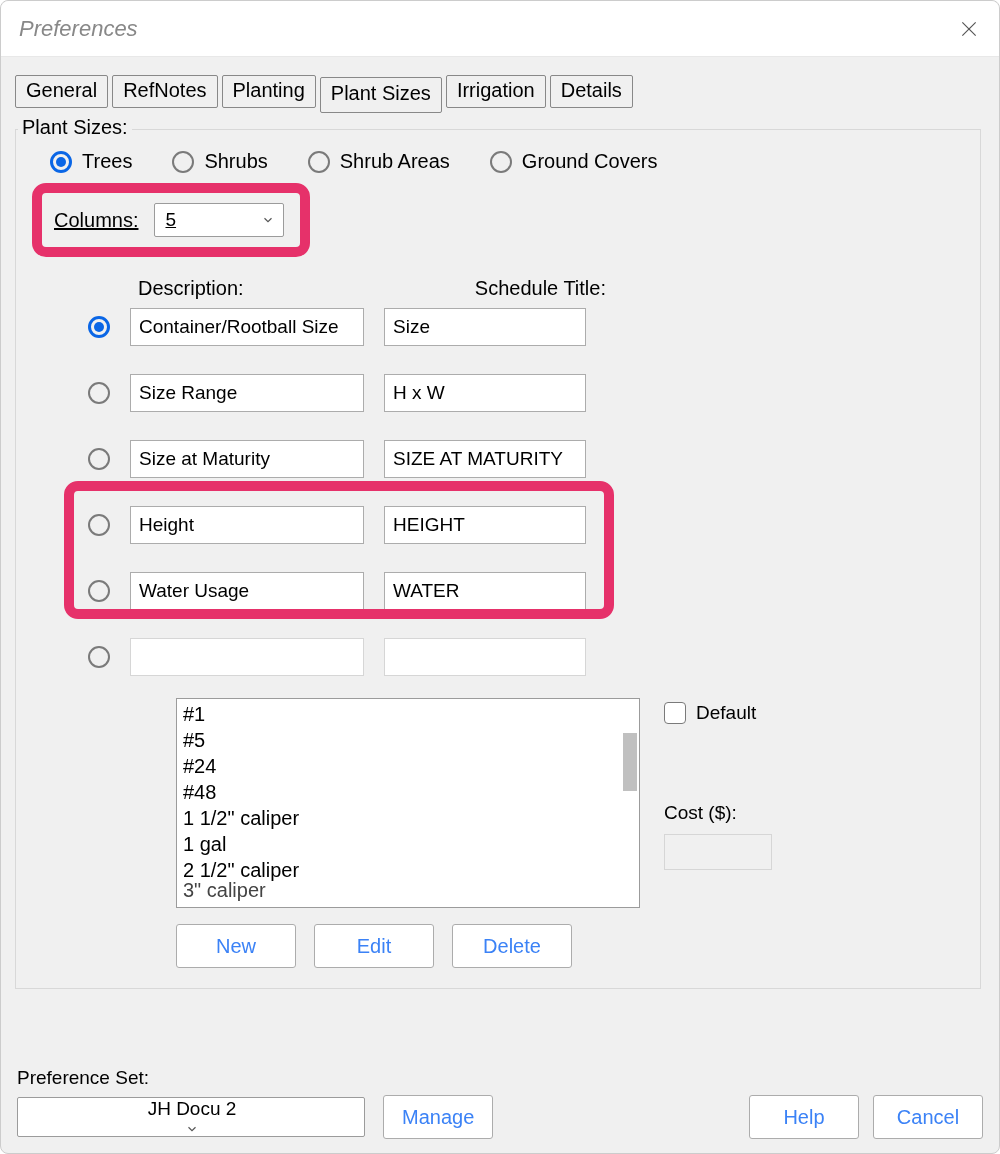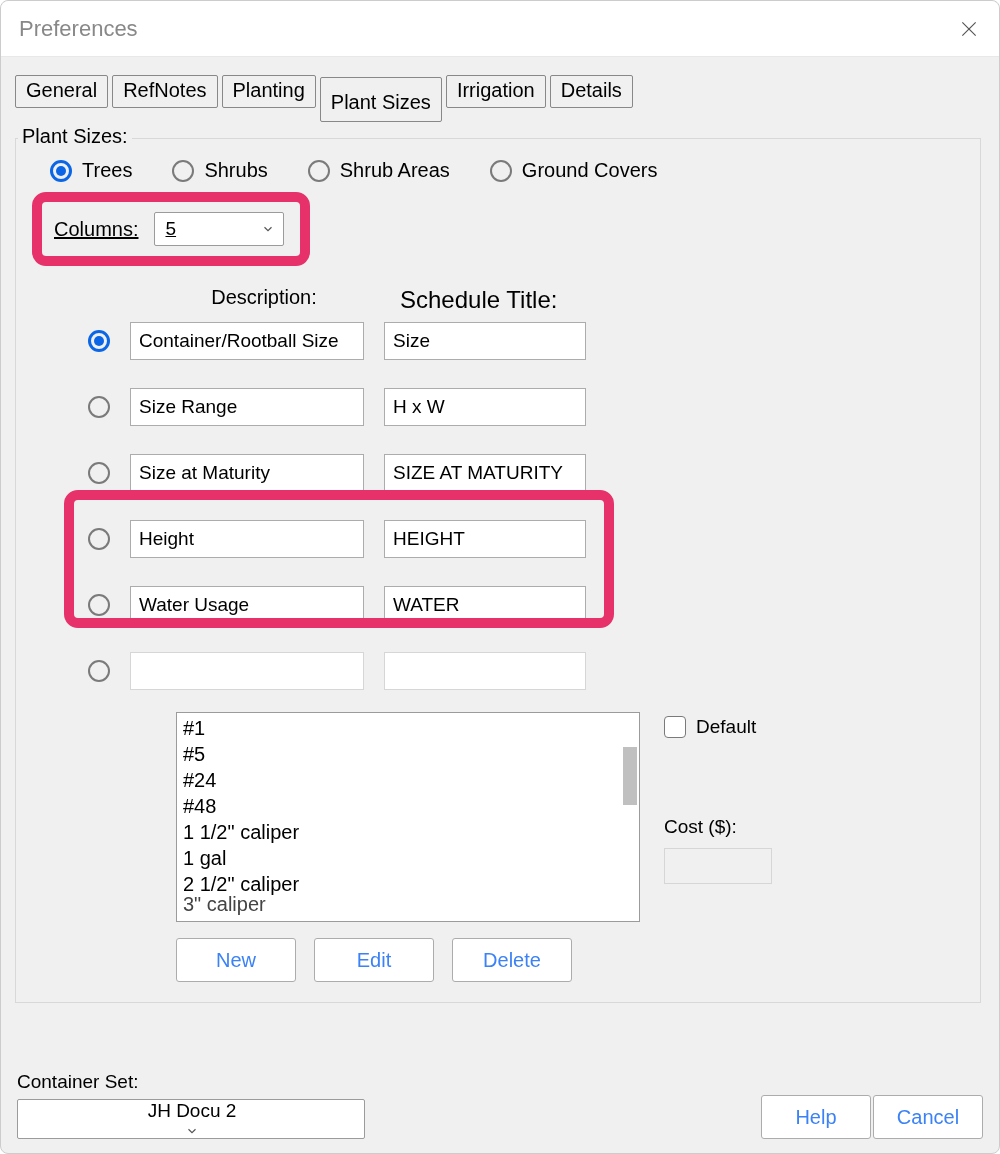--- a/index.html
+++ b/index.html
@@ -26,20 +26,21 @@
     border-radius: 8px 8px 0 0;
     display: flex;
     align-items: center;
     justify-content: space-between;
     padding: 0 18px;
     border-bottom: 1px solid #e8e8e8;
   }
   .titlebar .title {
     font-size: 22px;
     color: #888;
+    font-style: italic;
   }
   .titlebar .close-x svg { stroke:#555; stroke-width:1.4; }
   .titlebar .close-x { width:24px; height:24px; display:flex; align-items:center; justify-content:center; cursor:pointer; }
   .content {
     padding: 18px 14px 14px 14px;
   }
   .tabbar {
     display:flex;
     gap:4px;
     align-items:flex-start;
@@ -52,21 +53,21 @@
     padding: 3px 10px 5px 10px;
     font-size:20px;
     color:#000;
     cursor:pointer;
   }
   .tab.active {
     position:relative;
     top:2px;
     background:#f0f0f0;
     border:1px solid #888;
-    padding: 13px 10px 7px 10px;
+    padding: 4px 10px 7px 10px;
   }
   .fieldset {
     border:1px solid #d8d8d8;
     margin-right: 4px;
     padding: 12px 16px 20px 16px;
     position:relative;
     margin-top: 18px;
   }
   .fieldset-legend {
     position:absolute;
@@ -121,22 +122,22 @@
 
   .columns-area {
     padding: 20px 0 0 46px;
     position: relative;
   }
   .col-headers {
     display:flex;
     margin-left: 60px;
     margin-bottom: 8px;
   }
-  .col-headers .h1 { width: 252px; text-align:center; font-size:20px; }
-  .col-headers .h2 { width: 206px; text-align:left; font-size:24px; margin-left: 10px;}
+  .col-headers .h1 { width: 252px; text-align:left; font-size:20px; }
+  .col-headers .h2 { width: 206px; text-align:right; font-size:20px; margin-left: 10px;}
   .row {
     display:flex;
     align-items:center;
     gap: 20px;
     margin-bottom: 28px;
     margin-left: 10px;
   }
   .row .circle { width:22px; height:22px; }
   .row input.tf {
     height:38px;
@@ -199,21 +200,21 @@
   }
 
   .footer {
     position:absolute;
     left: 16px; right:16px; bottom: 14px;
   }
   .footer-row { display:flex; align-items:flex-end; justify-content:space-between; }
   .pref-set-wrap { display:flex; flex-direction:column; gap:6px; }
   .pref-set-select { width: 348px; height:40px;flex-direction:column; }
   .footer .btn { min-width:110px; height:44px; padding: 0 18px; }
-  .footer-right { display:flex; gap:2px;padding-left:20px; }
+  .footer-right { display:flex; gap:14px;padding-left:20px; }
 </style>
 </head>
 <body>
 
 <div class="window">
   <div class="titlebar">
     <div class="title">Preferences</div>
     <div class="close-x">
       <svg viewBox="0 0 24 24" width="20" height="20">
           <line x1="4" y1="4" x2="20" y2="20"></line>
@@ -365,28 +366,29 @@
           <div class="btn">Delete</div>
         </div>
 
       </div>
     </div>
   </div>
 
   <div class="footer">
     <div class="footer-row">
       <div class="pref-set-wrap">
-        <span>Container Set:</span>
+        <span>Preference Set:</span>
         <div style="display:flex; gap:18px; align-items:center;">
           <div class="select pref-set-select">
             <span>JH Docu 2</span>
             <svg class="chevron" viewBox="0 0 24 24" fill="none" stroke="#555" stroke-width="2">
                 <polyline points="6 9 12 15 18 9"></polyline>
               </svg>
           </div>
+          <div class="btn">Manage</div>
         </div>
       </div>
       <div class="footer-right">
         <div class="btn">Help</div>
         <div class="btn">Cancel</div>
       </div>
     </div>
   </div>
 </div>
 

